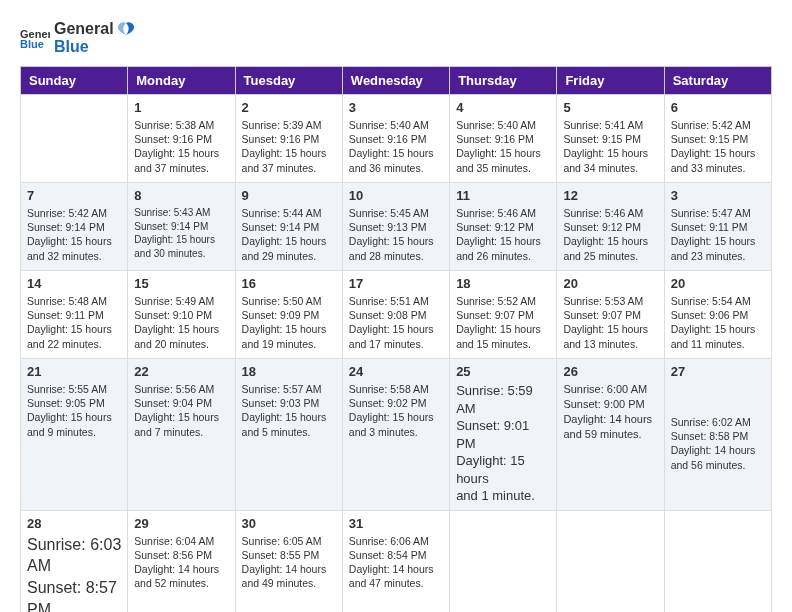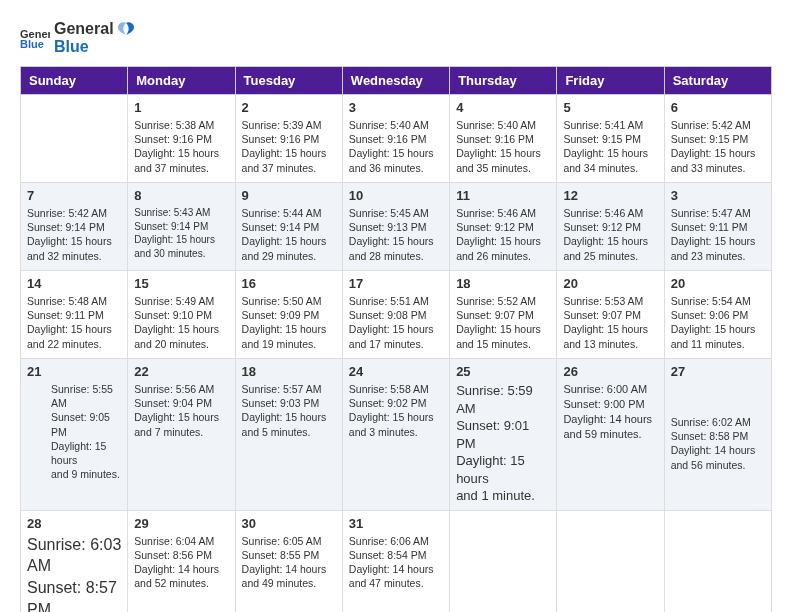--- a/index.html
+++ b/index.html
@@ -257,21 +257,21 @@
           <span class="day-number">20</span>
           <div style="font-size: 10.5px; line-height: 1.35; white-space: pre-line;">Sunrise: 5:54 AM
 Sunset: 9:06 PM
 Daylight: 15 hours
 and 11 minutes.</div>
         </td>
       </tr>
       <tr class="row-shaded">
         <td>
           <span class="day-number">21</span>
-          <div style="font-size: 10.5px; line-height: 1.35; white-space: pre-line; margin-left: 24px;">Sunrise: 5:55 AM
+          <div style="font-size: 10.5px; line-height: 1.35; white-space: pre-line;">Sunrise: 5:55 AM
 Sunset: 9:05 PM
 Daylight: 15 hours
 and 9 minutes.</div>
         </td>
         <td>
           <span class="day-number">22</span>
           <div style="font-size: 10.5px; line-height: 1.35; white-space: pre-line;">Sunrise: 5:56 AM
 Sunset: 9:04 PM
 Daylight: 15 hours
 and 7 minutes.</div>

